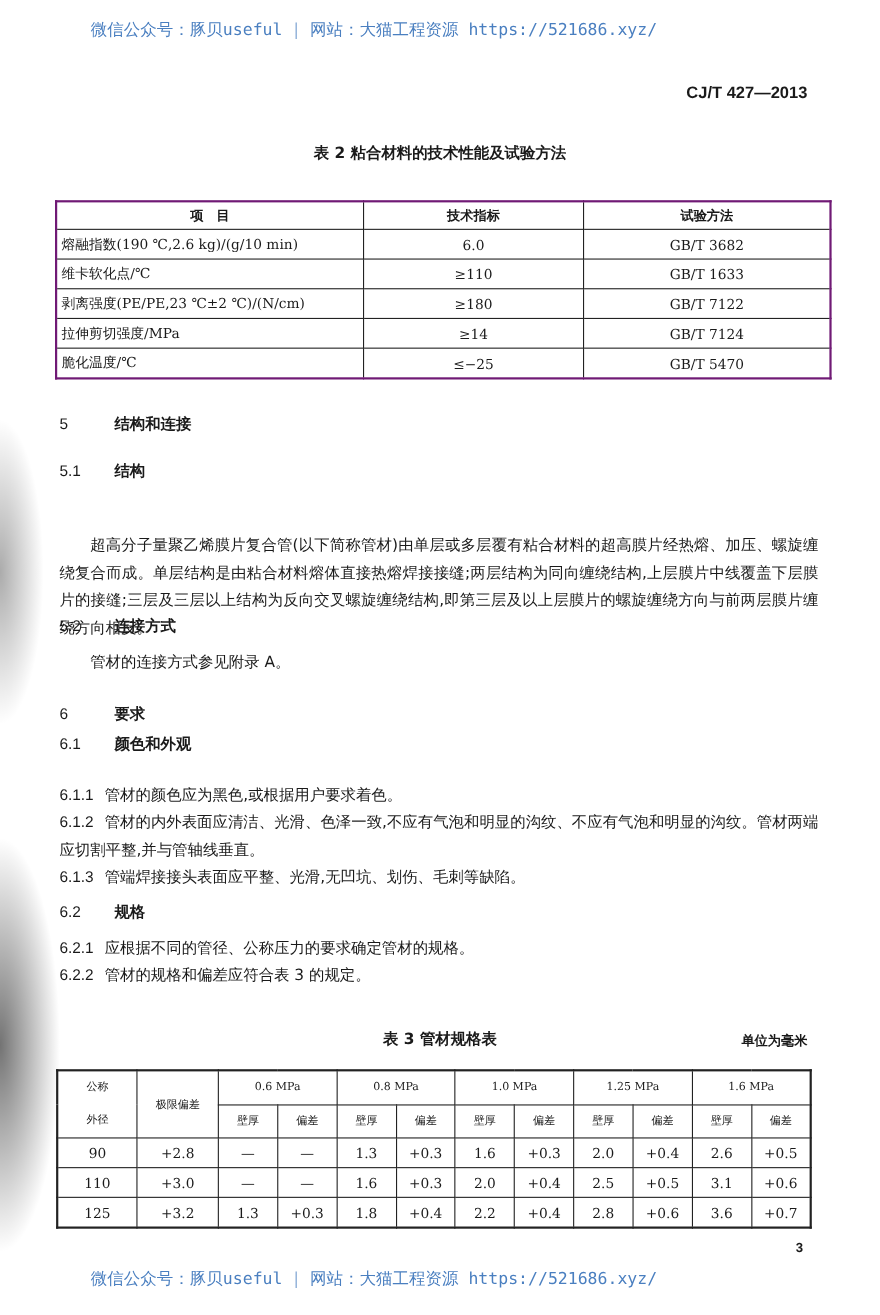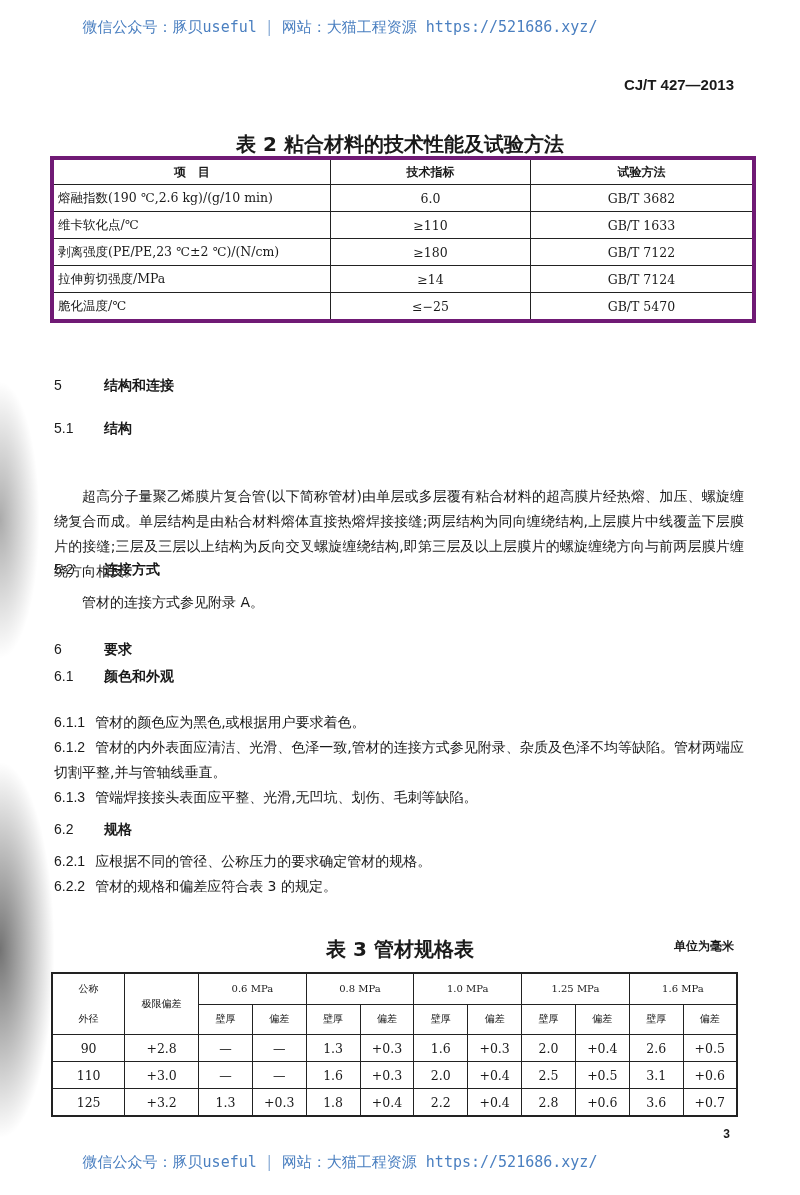--- a/index.html
+++ b/index.html
@@ -16,32 +16,32 @@
   }
   .wm-top { top: 18px; }
   .wm-bottom { top: 1153px; }
   .wm-sep { color: #8fb0d8; margin: 0 8px; }
   .std-no {
     position: absolute; right: 66px; top: 76px;
     font-family: "Liberation Sans", sans-serif; font-weight: bold; font-size: 15px;
   }
   .caption {
     position: absolute; width: 800px; left: 0; text-align: center;
-    font-family: "DejaVu Sans", sans-serif; font-weight: bold; font-size: 20px;
+    font-family: "DejaVu Sans", sans-serif; font-weight: bold; font-size: 14px;
   }
   .unit {
     position: absolute; right: 66px;
     font-family: "DejaVu Sans", sans-serif; font-weight: bold; font-size: 12px;
   }
   table { border-collapse: collapse; position: absolute; }
   td, th {
     border: 1px solid #222; font-weight: normal;
     font-size: 12.5px; padding: 0; text-align: center; vertical-align: middle;
   }
-  .t2 { left: 50px; top: 156px; width: 706px; border: 4px solid #701a75; }
+  .t2 { left: 50px; top: 182px; width: 706px; border: 2px solid #701a75; }
   .t2 td, .t2 th { height: 26px; }
   .t2 th { font-family: "DejaVu Sans", sans-serif; font-weight: bold; font-size: 12px; height: 24px; }
   .t2 td.left { text-align: left; padding-left: 4px; }
   .t3 { left: 51px; top: 972px; width: 687px; border: 2px solid #222; }
   .t3 th { font-family: "DejaVu Sans", sans-serif; font-size: 10px; height: 26px; }
   .t3 th.p { font-family: "DejaVu Serif", serif; }
   .t3 td { height: 26px; }
   .sec {
     position: absolute; left: 54px; font-size: 14px;
     font-family: "DejaVu Sans", sans-serif;
@@ -132,21 +132,21 @@
 <div class="sec" style="top:641px;">
   <span class="num">6</span><b>要求</b>
 </div>
 <div class="sec" style="top:668px;">
   <span class="num">6.1</span><b>颜色和外观</b>
 </div>
 <div class="para clause" style="top:710px;">
   <span class="num">6.1.1</span><span>管材的颜色应为黑色,或根据用户要求着色。</span>
 </div>
 <div class="para clause" style="top:735px;">
-  <span class="num">6.1.2</span><span>管材的内外表面应清洁、光滑、色泽一致,管材的连接方式参见附录、杂质及色泽不均等缺陷。管材两端应切割平整,并与管轴线垂直。</span>
+  <span class="num">6.1.2</span><span>管材的内外表面应清洁、光滑、色泽一致,不应有气泡和明显的沟纹、不应有气泡和明显的沟纹。管材两端应切割平整,并与管轴线垂直。</span>
 </div>
 <div class="para clause" style="top:785px;">
   <span class="num">6.1.3</span><span>管端焊接接头表面应平整、光滑,无凹坑、划伤、毛刺等缺陷。</span>
 </div>
 
 <div class="sec" style="top:821px;">
   <span class="num">6.2</span><b>规格</b>
 </div>
 <div class="para clause" style="top:849px;">
   <span class="num">6.2.1</span><span>应根据不同的管径、公称压力的要求确定管材的规格。</span>

